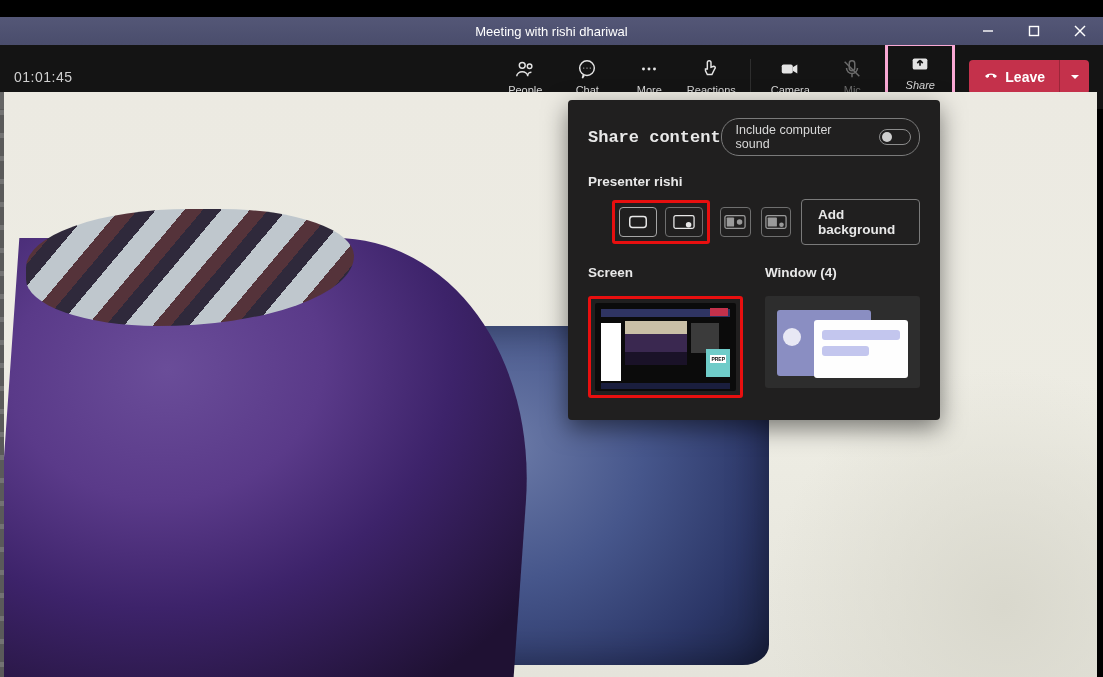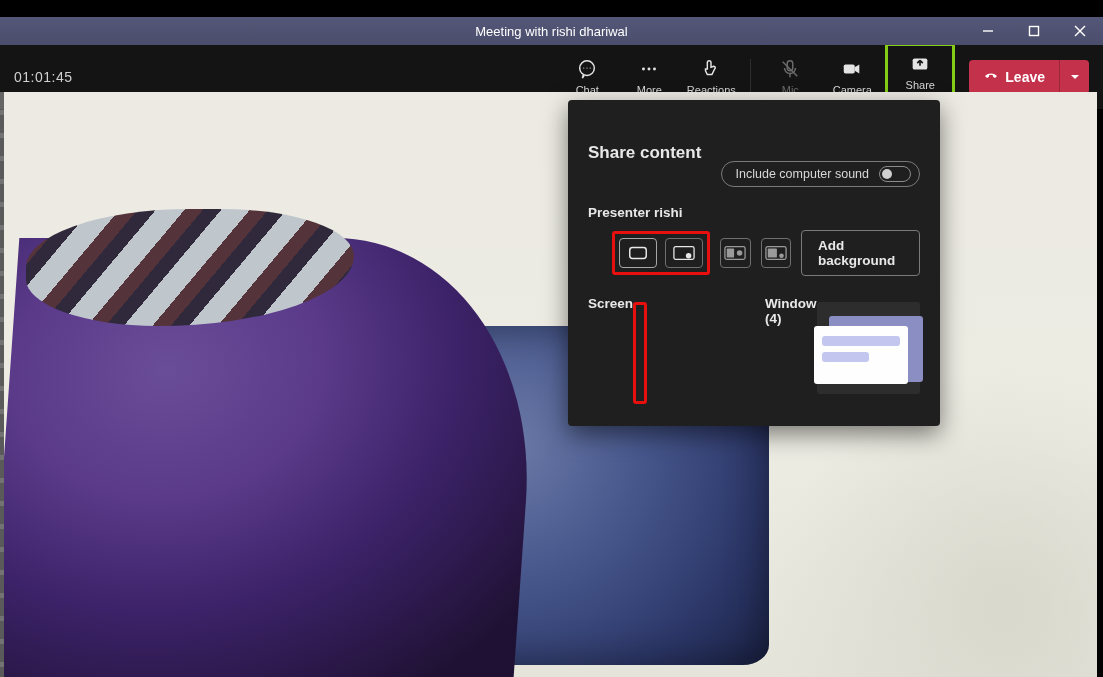--- a/index.html
+++ b/index.html
@@ -20,21 +20,21 @@
   }
   .timer { font-size:14px; letter-spacing:0.5px; font-weight:500; }
   .spacer { flex:1; }
   .tb-item { width:58px; height:58px; display:flex; flex-direction:column; align-items:center; justify-content:center; gap:4px; font-size:11px; color:#d6d6d6; }
   .tb-item.disabled { color:#6b6b6b; }
   .tb-item.active { position:relative; }
   .tb-item .ic { height:22px; display:flex; align-items:center; justify-content:center; }
   .tb-item .ic svg { width:22px; height:22px; fill:none; stroke:#e4e4e4; stroke-width:1.6; }
   .tb-item.disabled .ic svg { stroke:#6b6b6b; }
   .vline { width:1px; height:36px; background:#2e2e2e; margin:0 6px; }
-  .share-hl { border:3px solid #84cc16; padding:2px 3px 3px; }
+  .share-hl { border:3px solid #f9a8d4; padding:2px 3px 3px;font-style:italic; }
   .share-underline { height:3px; width:40px; background:#7b83eb; margin-top:2px; border-radius:1px; }
   .leave-wrap { display:flex; height:34px; margin-left:10px; border-radius:4px; overflow:hidden; }
   .leave-btn { background:#c4314b; color:#fff; display:flex; align-items:center; gap:6px; padding:0 14px; font-size:14px; font-weight:600; }
   .leave-chev { width:30px; background:#c4314b; border-left:1px solid #9b2639; display:flex; align-items:center; justify-content:center; }
   .leave-btn svg, .leave-chev svg { width:16px; height:16px; fill:#fff; }
   .video-area {
     position:absolute; left:4px; top:92px; right:6px; bottom:0;
     background:#222;
     overflow:hidden;
   }
@@ -64,37 +64,37 @@
     box-shadow: inset 0 0 40px rgba(0,0,0,0.4);
   }
 
   .panel {
     position:absolute; top:100px; left:568px; width:372px;
     background:#201f1f; border-radius:4px; padding:18px 20px 22px;
     color:#e8e8e8;
     box-shadow: 0 8px 24px rgba(0,0,0,0.5);
   }
   .panel-head { display:flex; align-items:center; justify-content:space-between; margin-bottom:18px; }
-  .panel-title { font-size:17px; font-weight:700; }
+  .panel-title { font-size:17px; font-weight:700;font-family:Liberation Mono, monospace; }
   .pill {
     display:flex; align-items:center; gap:10px;
     border:1px solid #7a7a7a; border-radius:18px;
-    padding:4px 8px 4px 14px; font-size:12.5px; color:#d8d8d8;margin-top:43px;
+    padding:4px 8px 4px 14px; font-size:12.5px; color:#d8d8d8;
   }
   .toggle { width:32px; height:16px; border:1px solid #8c8c8c; border-radius:10px; position:relative; }
   .toggle .knob { width:10px; height:10px; border-radius:50%; background:#cfcfcf; position:absolute; left:2px; top:2px; }
   .section-label { font-size:13.5px; font-weight:600; margin-bottom:10px; }
   .pm-row { display:flex; align-items:center; gap:10px;padding-left:24px; }
   .pm-hl { border:3px solid #e80f0f; padding:4px; display:flex; gap:8px; border-radius:3px; }
   .pm-btn { width:38px; height:30px; border:1px solid #6f6f6f; border-radius:4px; display:flex; align-items:center; justify-content:center; background:#201f1f; }
   .pm-btn.sel { border-color:#a6a6a6; }
   .pm-btn svg { width:22px; height:16px; }
   .addbg { margin-left:auto; border:1px solid #7a7a7a; border-radius:4px; padding:7px 16px; font-size:13.5px; font-weight:600; color:#e8e8e8; }
   .row2 { display:flex; gap:22px; margin-top:20px; }
-  .col { flex:1; display:flex; flex-direction:row; }
+  .col { flex:1; display:flex; flex-direction:column; }
   .thumb-hl { border:3px solid #e80f0f; padding:4px; border-radius:3px; margin-top:6px; }
   .thumb { width:100%; height:88px; background:#0b0b0b; border-radius:2px; position:relative; overflow:hidden; }
   .thumb .tbar { position:absolute; top:6px; left:6px; right:6px; height:8px; background:#2f3462; }
   .thumb .redbtn { position:absolute; top:5px; right:8px; width:18px; height:8px; background:#c4314b; }
   .thumb .side { position:absolute; top:20px; left:6px; width:20px; bottom:10px; background:#fff; }
   .thumb .cam  { position:absolute; top:18px; left:30px; width:62px; height:44px;
     background:linear-gradient(#c9bfa6 0 30%, #3a2850 30% 70%, #1a1228 70%); }
   .thumb .gray { position:absolute; top:20px; left:96px; width:28px; height:30px; background:#3b3b3b; }
   .thumb .teal { position:absolute; top:46px; right:6px; width:24px; height:28px; background:#6fccc9; }
   .thumb .prep { position:absolute; top:52px; right:10px; font-size:5px; font-weight:700; color:#111; background:#fff; padding:1px; }
@@ -132,20 +132,31 @@
           <line x1="11" y1="1" x2="1" y2="11" stroke="#fff" stroke-width="1.4"></line>
         </svg>
     </div>
   </div>
 </div>
 
 <div class="toolbar">
   <div class="timer">01:01:45</div>
   <div class="spacer"></div>
 
+  <div class="tb-item">
+    <div class="ic">
+      <svg viewBox="0 0 24 24">
+          <circle cx="9" cy="8" r="3.2"></circle>
+          <path d="M3 20c0-3 3-5 6-5s6 2 6 5"></path>
+          <circle cx="17" cy="9" r="2.5"></circle>
+          <path d="M15 19c0-2 2-3.5 4-3.5"></path>
+        </svg>
+    </div>
+    <span>People</span>
+  </div>
 
   <div class="tb-item">
     <div class="ic">
       <svg viewBox="0 0 24 24">
           <circle cx="12" cy="11" r="8"></circle>
           <path d="M9 19l-2 3 1-4"></path>
           <circle cx="8.5" cy="11" r="0.6" fill="#e4e4e4" stroke="none"></circle>
           <circle cx="12" cy="11" r="0.6" fill="#e4e4e4" stroke="none"></circle>
           <circle cx="15.5" cy="11" r="0.6" fill="#e4e4e4" stroke="none"></circle>
         </svg>
@@ -168,40 +179,40 @@
     <div class="ic">
       <svg viewBox="0 0 24 24">
           <path d="M8 12V5a2 2 0 0 1 4 0v5l3-1c2 0 2 2 1 3l-3 6H8l-2-4v-2z"></path>
         </svg>
     </div>
     <span>Reactions</span>
   </div>
 
   <div class="vline"></div>
 
+  <div class="tb-item">
+    <div class="ic">
+      <svg viewBox="0 0 24 24">
+          <rect x="3" y="7" width="12" height="10" rx="2" fill="#e4e4e4" stroke="none"></rect>
+          <path d="M15 10l5-3v10l-5-3z" fill="#e4e4e4" stroke="none"></path>
+        </svg>
+    </div>
+    <span>Camera</span>
+  </div>
+
   <div class="tb-item disabled">
     <div class="ic">
       <svg viewBox="0 0 24 24">
           <rect x="9" y="3" width="6" height="11" rx="3"></rect>
           <path d="M6 11a6 6 0 0 0 12 0"></path>
           <line x1="12" y1="17" x2="12" y2="21"></line>
           <line x1="4" y1="4" x2="20" y2="20"></line>
         </svg>
     </div>
     <span>Mic</span>
-  </div>
-
-  <div class="tb-item">
-    <div class="ic">
-      <svg viewBox="0 0 24 24">
-          <rect x="3" y="7" width="12" height="10" rx="2" fill="#e4e4e4" stroke="none"></rect>
-          <path d="M15 10l5-3v10l-5-3z" fill="#e4e4e4" stroke="none"></path>
-        </svg>
-    </div>
-    <span>Camera</span>
   </div>
 
   <div class="share-hl">
     <div class="tb-item active">
       <div class="ic">
         <svg viewBox="0 0 24 24">
             <rect x="4" y="6" width="16" height="12" rx="2" fill="#e4e4e4" stroke="none"></rect>
             <path d="M12 14V8m0 0l-3 3m3-3l3 3" stroke="#141414" stroke-width="1.8" fill="none"></path>
           </svg>
       </div>

